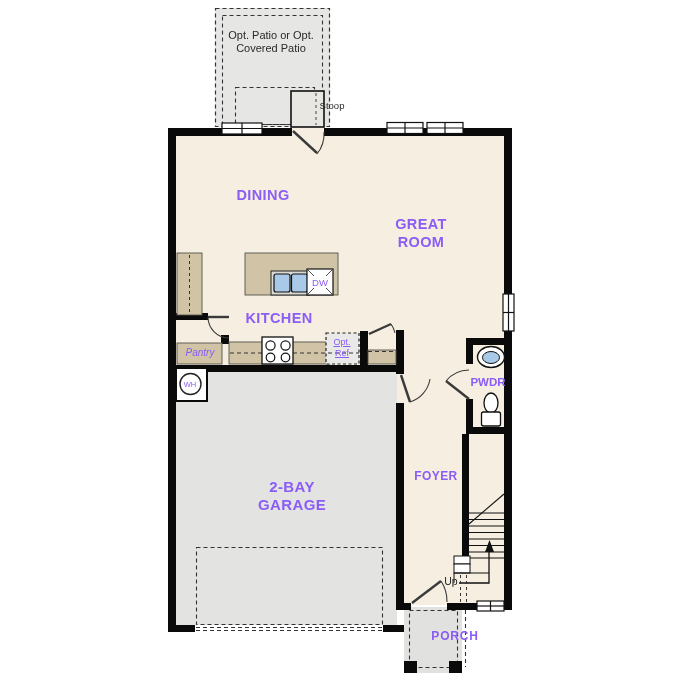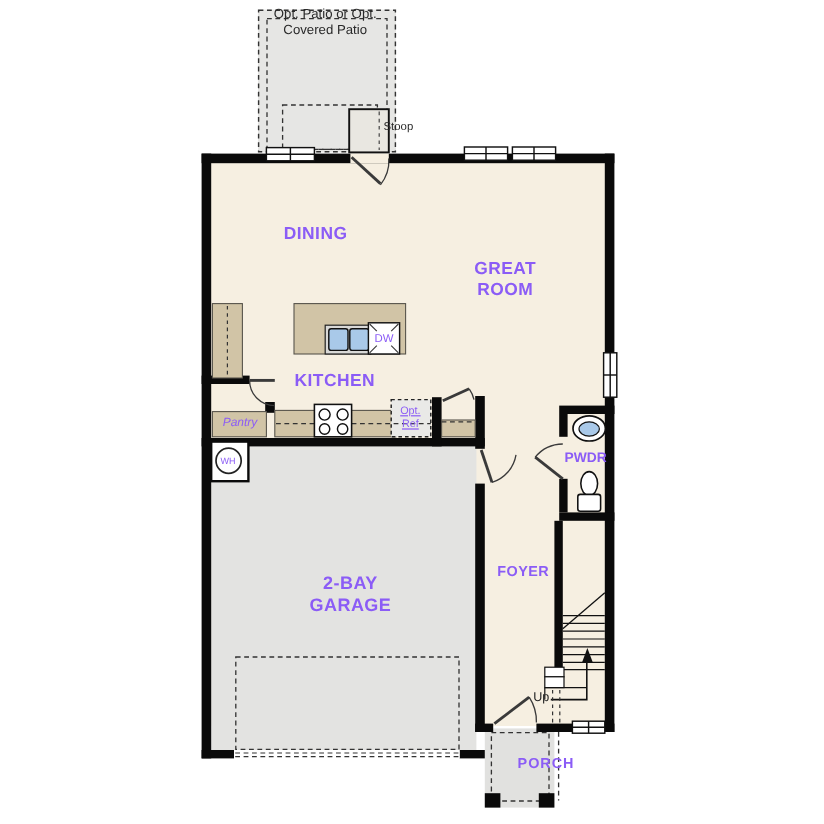--- a/index.html
+++ b/index.html
@@ -206,21 +206,21 @@
       <line x1="469" y1="399" x2="446" y2="381" stroke-width="2.4"></line>
       <path d="M 446 381 A 30 30 0 0 1 469 370" stroke-width="1.1"></path>
     </g>
     <g>
       <line x1="412" y1="603" x2="441" y2="581" stroke-width="2.4"></line>
       <path d="M 441 581 A 37 37 0 0 1 447 602" stroke-width="1.1"></path>
     </g>
   </g>
 </svg>
 
-  <div class="lbl ctr wrap patio-lbl" style="left:271px;top:6px;">Opt. Patio or Opt. Covered Patio</div>
+  <div class="lbl ctr wrap patio-lbl" style="left:271px;top:29px;">Opt. Patio or Opt. Covered Patio</div>
   <div class="lbl ctr stoop-lbl" style="left:308px;top:100px;">Stoop</div>
   <div class="lbl ctr b room14" style="left:263px;top:187px;">DINING</div>
   <div class="lbl ctr b wrap room14 great-lbl" style="left:421px;top:216px;">GREAT ROOM</div>
   <div class="lbl ctr b room14" style="left:279px;top:310px;">KITCHEN</div>
   <div class="lbl ctr pantry-lbl" style="left:200px;top:347px;font-style:italic;">Pantry</div>
   <div class="lbl ctr dw-lbl" style="left:320px;top:277px;">DW</div>
   <div class="lbl ctr wh-lbl" style="left:190px;top:380px;">WH</div>
   <div class="lbl ctr wrap optref-lbl" style="left:342px;top:337px;text-decoration:underline;">Opt. Ref</div>
   <div class="lbl ctr b pwdr-lbl" style="left:488px;top:375px;">PWDR</div>
   <div class="lbl ctr b foyer-lbl" style="left:436px;top:469px;">FOYER</div>

